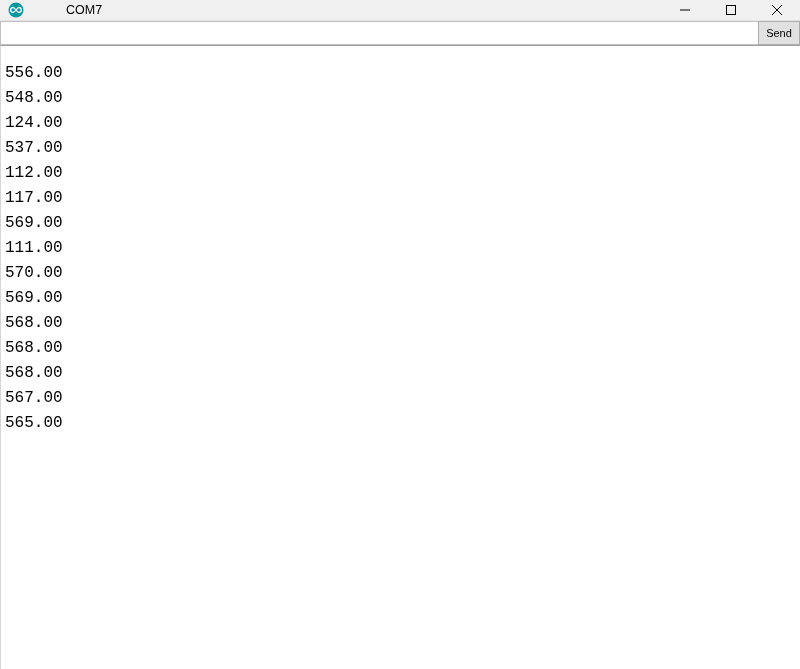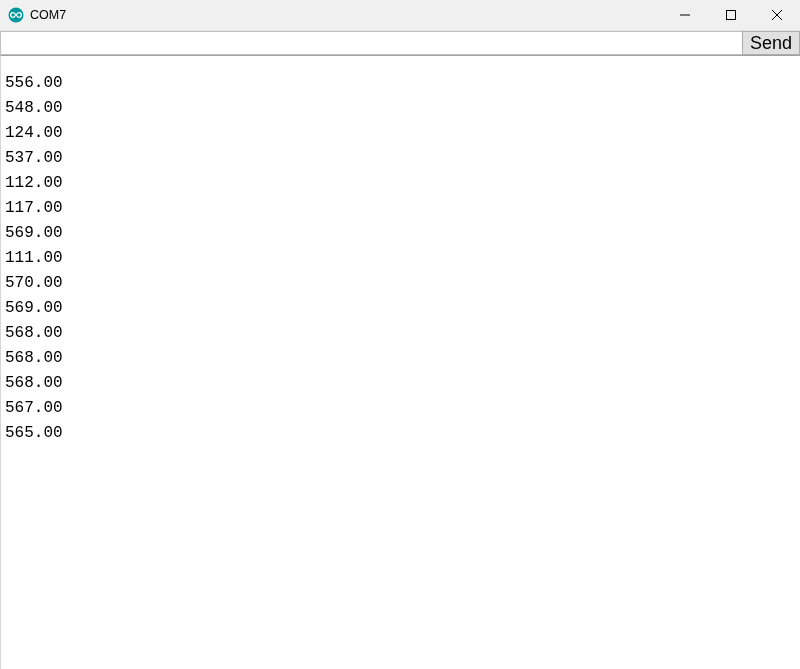--- a/index.html
+++ b/index.html
@@ -11,25 +11,26 @@
       font-family: "Segoe UI", Tahoma, sans-serif;
       font-size: 13px;
       background: #ffffff;
       width: 800px;
       height: 669px;
       overflow: hidden;
       display: flex;
       flex-direction: column;
     }
     .titlebar {
-      height: 31px;
+      height: 21px;
       background: #f0f0f0;
       display: flex;
       align-items: center;
       border-bottom: 1px solid #e5e5e5;
+      gap: 36px;
     }
     .titlebar-icon {
       width: 16px;
       height: 16px;
       margin-left: 8px;
       margin-right: 6px;
       flex-shrink: 0;
     }
     .titlebar-title {
       font-size: 12.5px;
@@ -65,22 +66,22 @@
       flex: 1;
       border: 1px solid #c0c0c0;
       border-right: none;
       font-family: "Segoe UI", sans-serif;
       font-size: 12.5px;
       padding: 2px 4px;
       outline: none;
       background: #ffffff;
     }
     .send-button {
-      width: 58px;
-      font-size: 18px;
+      width: 42px;
+      font-size: 11px;
       border: 1px solid #adadad;
       background: #e1e1e1;
       cursor: pointer;
       padding: 0;
       line-height: 1;
     }
     .output-area {
       flex: 1;
       border-top: 1px solid #a0a0a0;
       border-left: 1px solid #d6d6d6;

